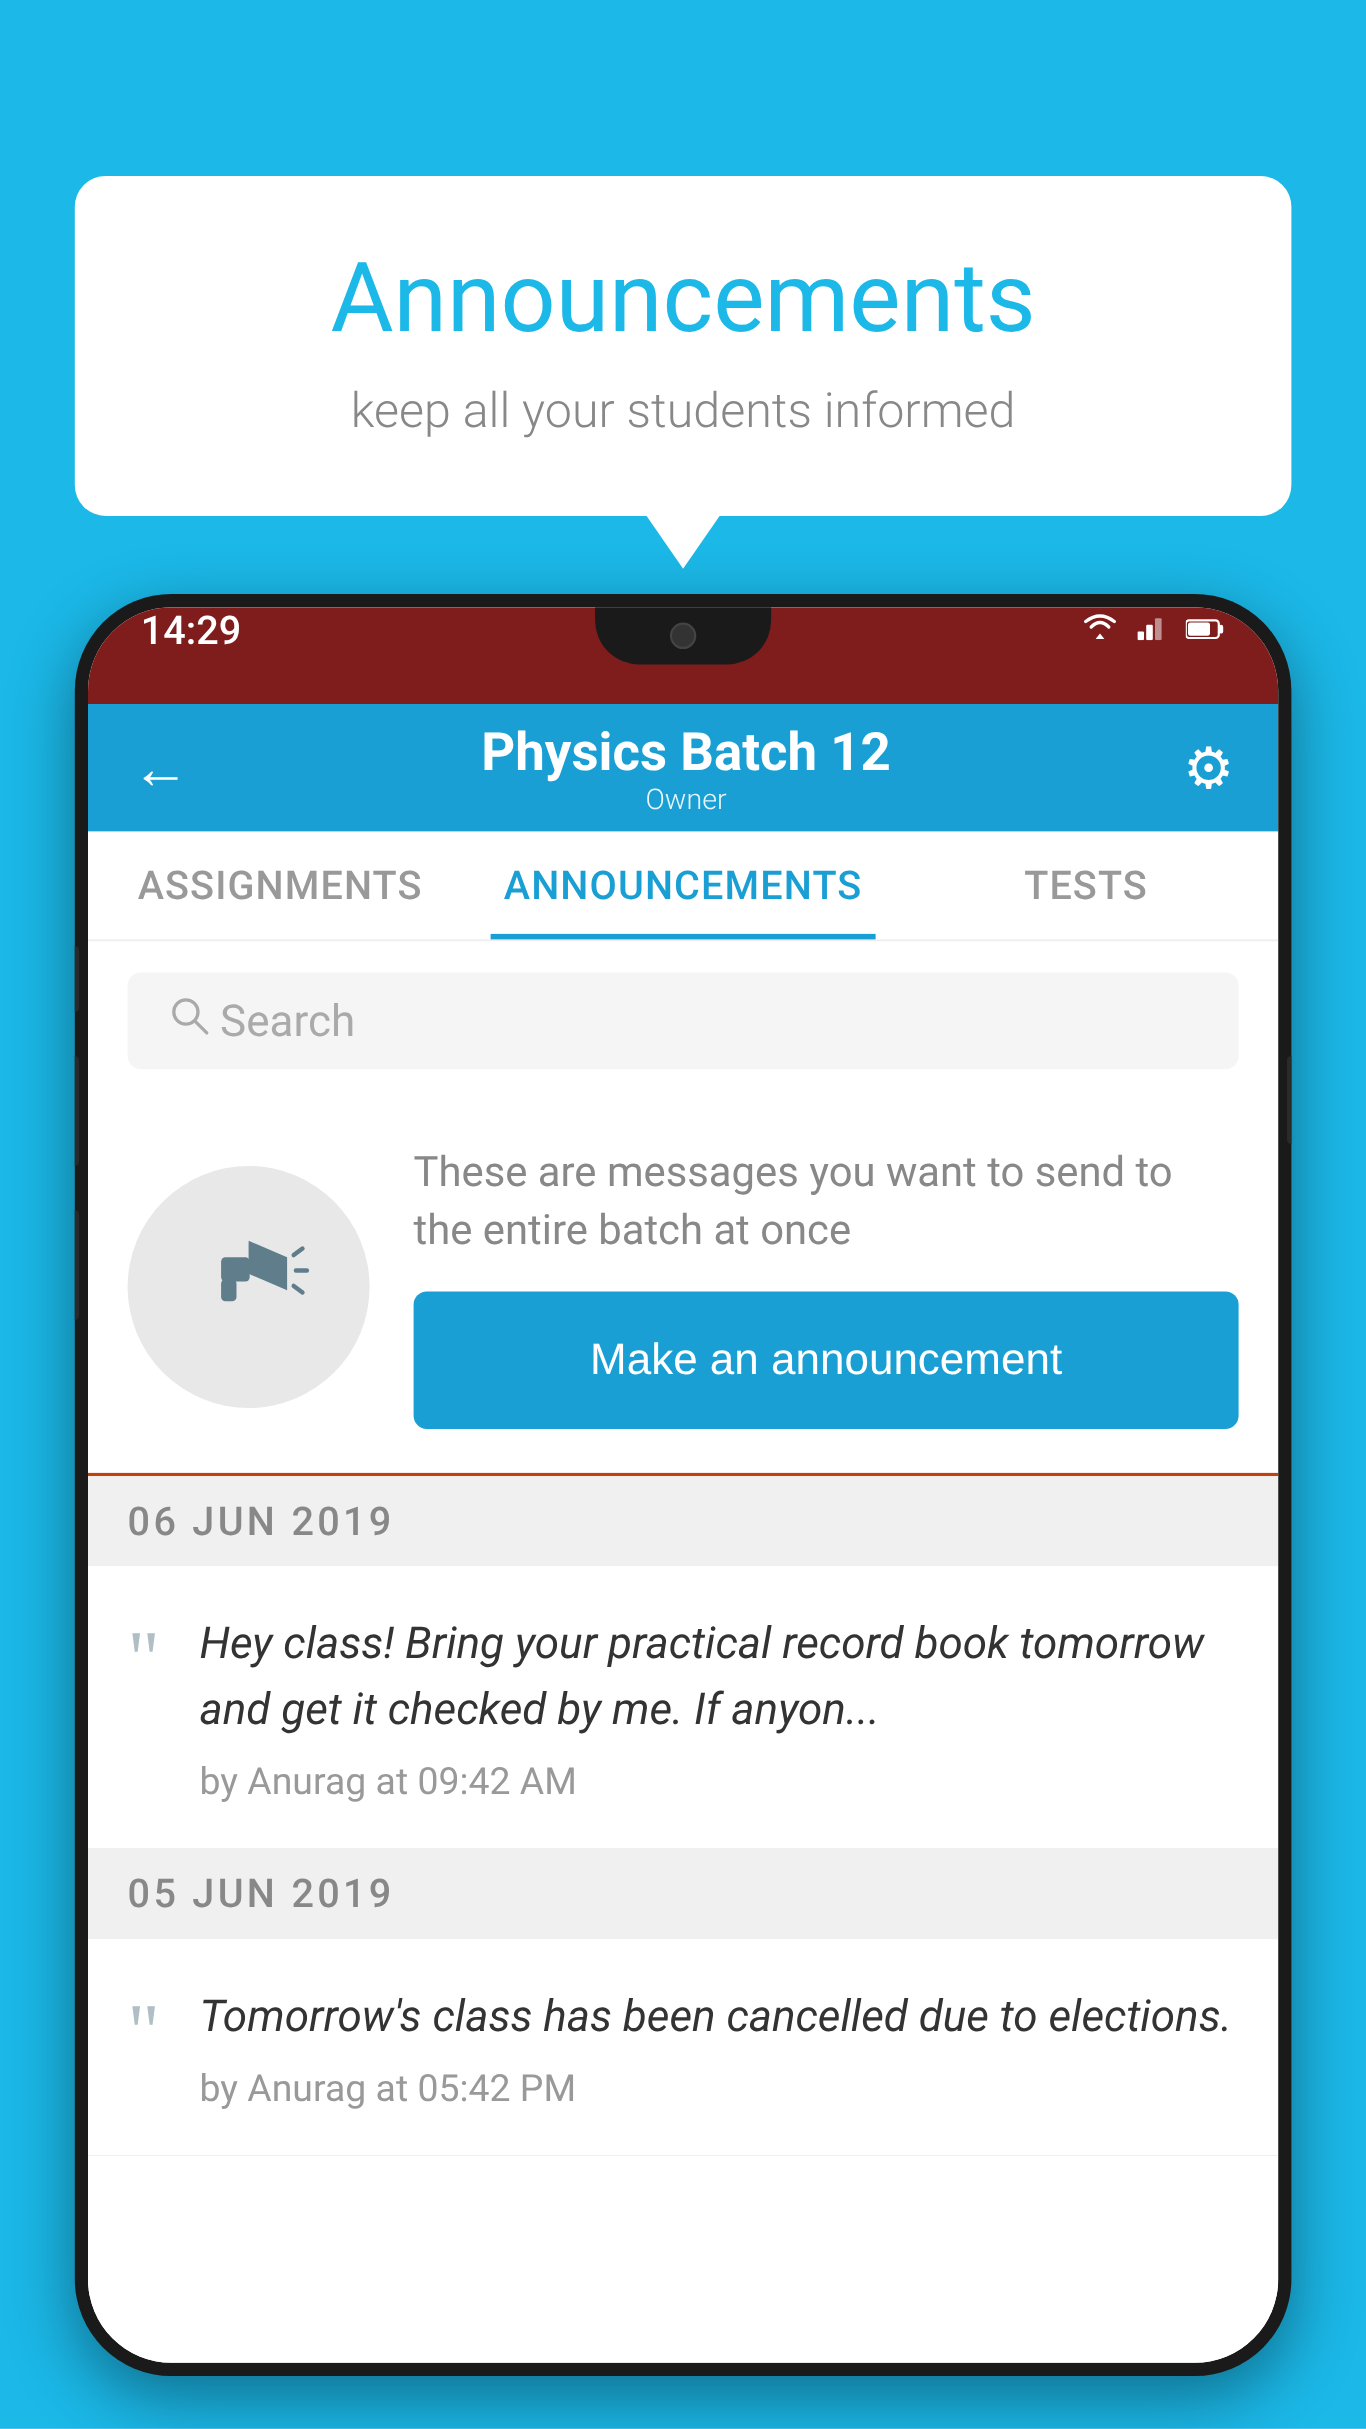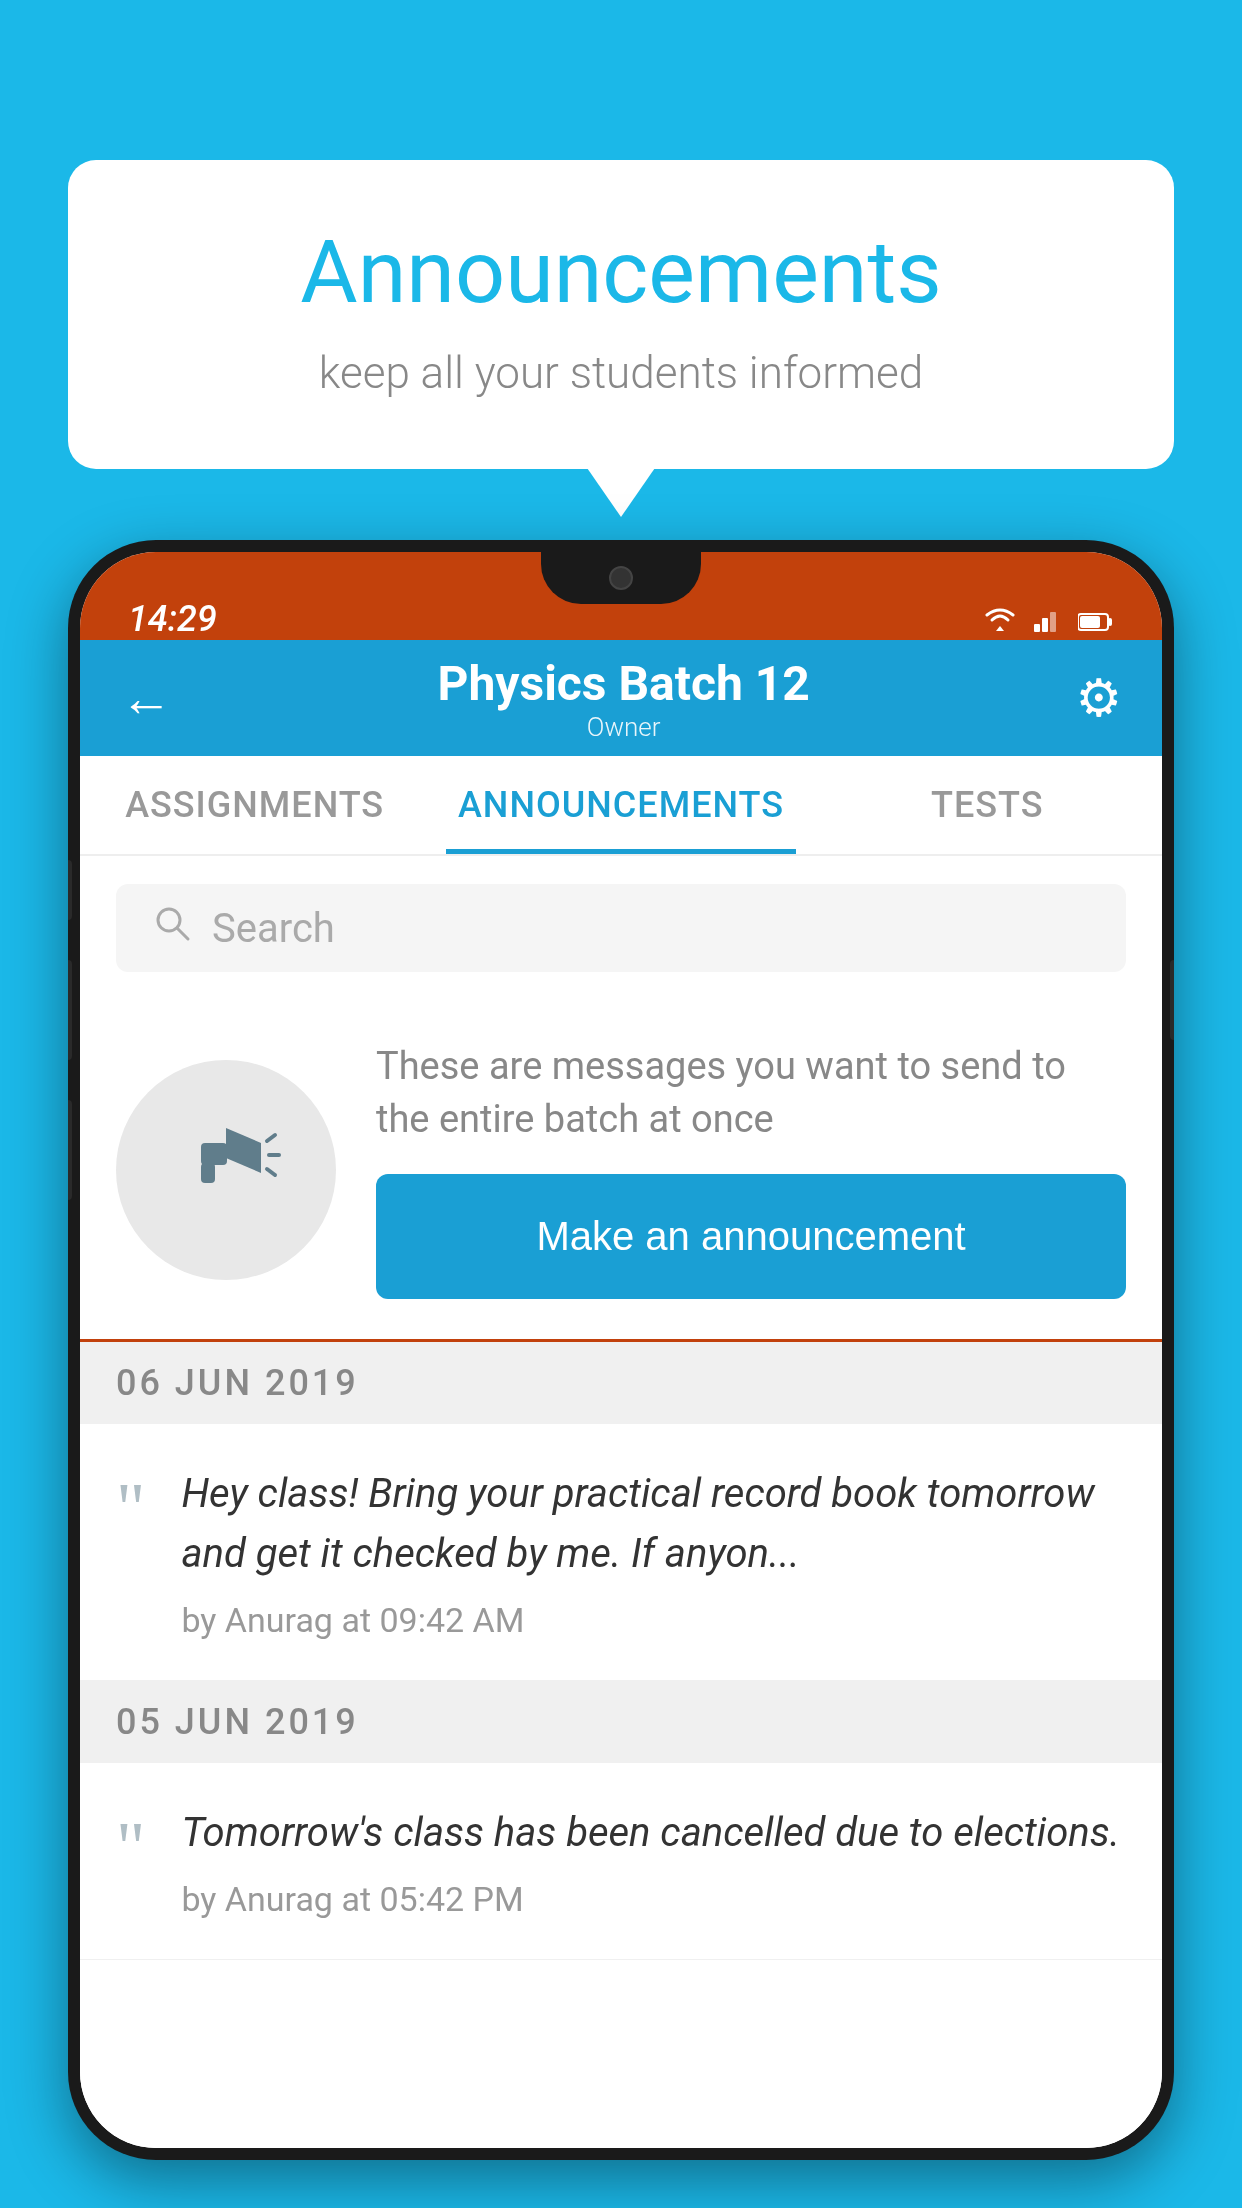--- a/index.html
+++ b/index.html
@@ -67,28 +67,27 @@
       right: 68px;
       height: 1620px;
       background: #1a1a1a;
       border-radius: 88px;
       overflow: hidden;
       box-shadow: 0 20px 60px rgba(0,0,0,0.4);
     }
 
     
     .phone-top-bar {
-      background: #c2410c;
+      background: #7f1d1d;
       height: 88px;
       position: relative;
       display: flex;
-      align-items: flex-end;
+      align-items: flex-start;
       justify-content: space-between;
       padding: 0 48px;
-      font-style: italic;
     }
 
     .status-time {
       color: white;
       font-size: 36px;
       font-weight: 500;
     }
 
     .status-icons {
       display: flex;
@@ -212,21 +211,21 @@
       padding: 28px 36px;
     }
 
     .search-bar {
       background: #f5f5f5;
       border-radius: 12px;
       height: 88px;
       display: flex;
       align-items: center;
       padding: 0 36px;
-      gap: 20px;
+      gap: 8px;
     }
 
     .search-icon-inner {
       color: #aaa;
       font-size: 44px;
     }
 
     .search-placeholder {
       color: #aaa;
       font-size: 40px;

